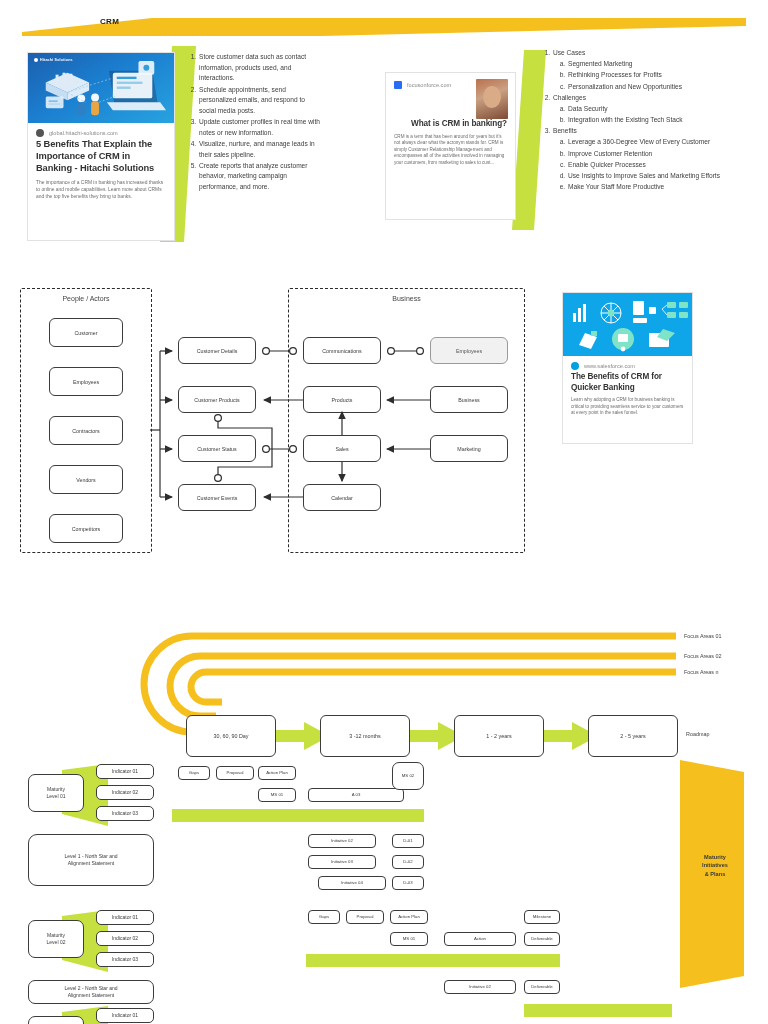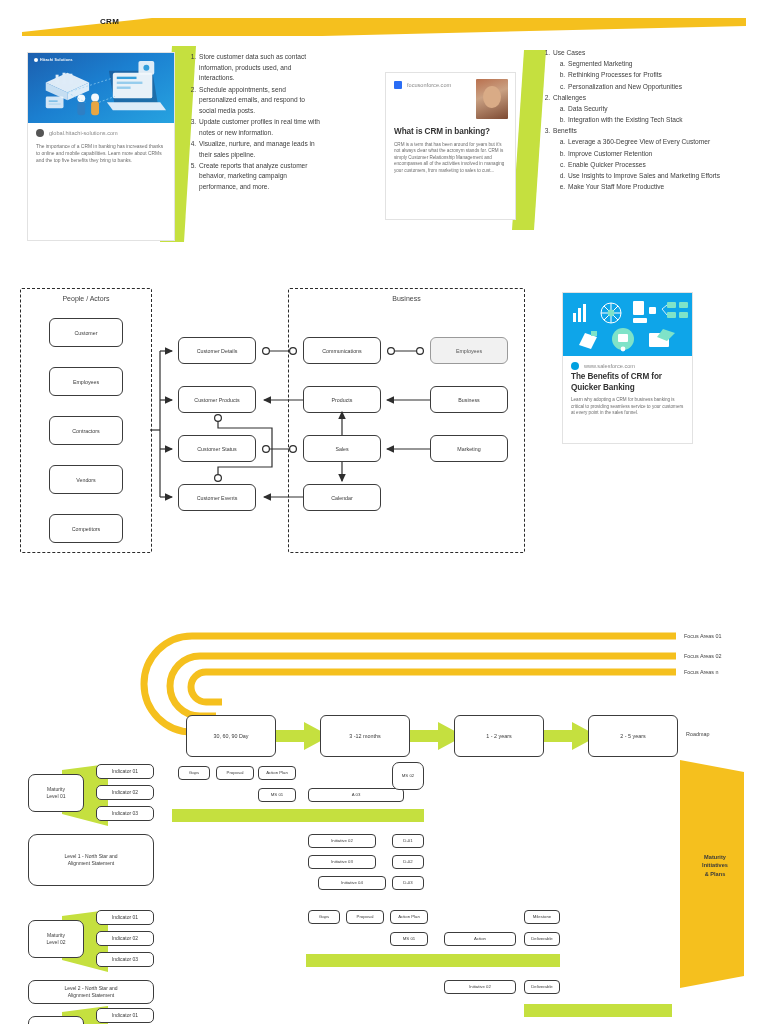--- a/index.html
+++ b/index.html
@@ -181,40 +181,41 @@
                 <path d="M72,50 L88,44"></path>
                 <path d="M40,40 L84,26"></path>
             </g>
           </g>
         </svg>
       </div>
       <div class="card-meta">
         <span class="favicon"></span>
         <span class="meta-url">global.hitachi-solutions.com</span>
       </div>
+      <div class="card-h">5 Benefits That Explain the Importance of CRM in Banking - Hitachi Solutions</div>
       <div class="card-p">The importance of a CRM in banking has increased thanks to online and mobile capabilities. Learn more about CRMs and the top five benefits they bring to banks.</div>
     </div>
 
     <div class="olist list-1">
       <ol>
         <li>Store customer data such as contact information, products used, and interactions.</li>
         <li>Schedule appointments, send personalized emails, and respond to social media posts.</li>
         <li>Update customer profiles in real time with notes or new information.</li>
         <li>Visualize, nurture, and manage leads in their sales pipeline.</li>
         <li>Create reports that analyze customer behavior, marketing campaign performance, and more.</li>
       </ol>
     </div>
 
     <div class="lcard lcard-2">
       <div class="card-meta" style="padding-top:8px;">
         <span class="favicon sq"></span>
         <span class="meta-url">focusonforce.com</span>
       </div>
       <div class="face"></div>
-      <div class="card-h sm" style="margin-top:36px;">What is CRM in banking?</div>
+      <div class="card-h sm" style="margin-top:28px;text-align:right;">What is CRM in banking?</div>
       <div class="card-p t2">CRM is a term that has been around for years but it's not always clear what the acronym stands for. CRM is simply Customer Relationship Management and encompasses all of the activities involved in managing your customers, from marketing to sales to cust...</div>
     </div>
 
     <div class="olist list-2">
       <ol>
         <li>
           <span>Use Cases</span>
           <ol class="alpha">
             <li>Segmented Marketing</li>
             <li>Rethinking Processes for Profits</li>

